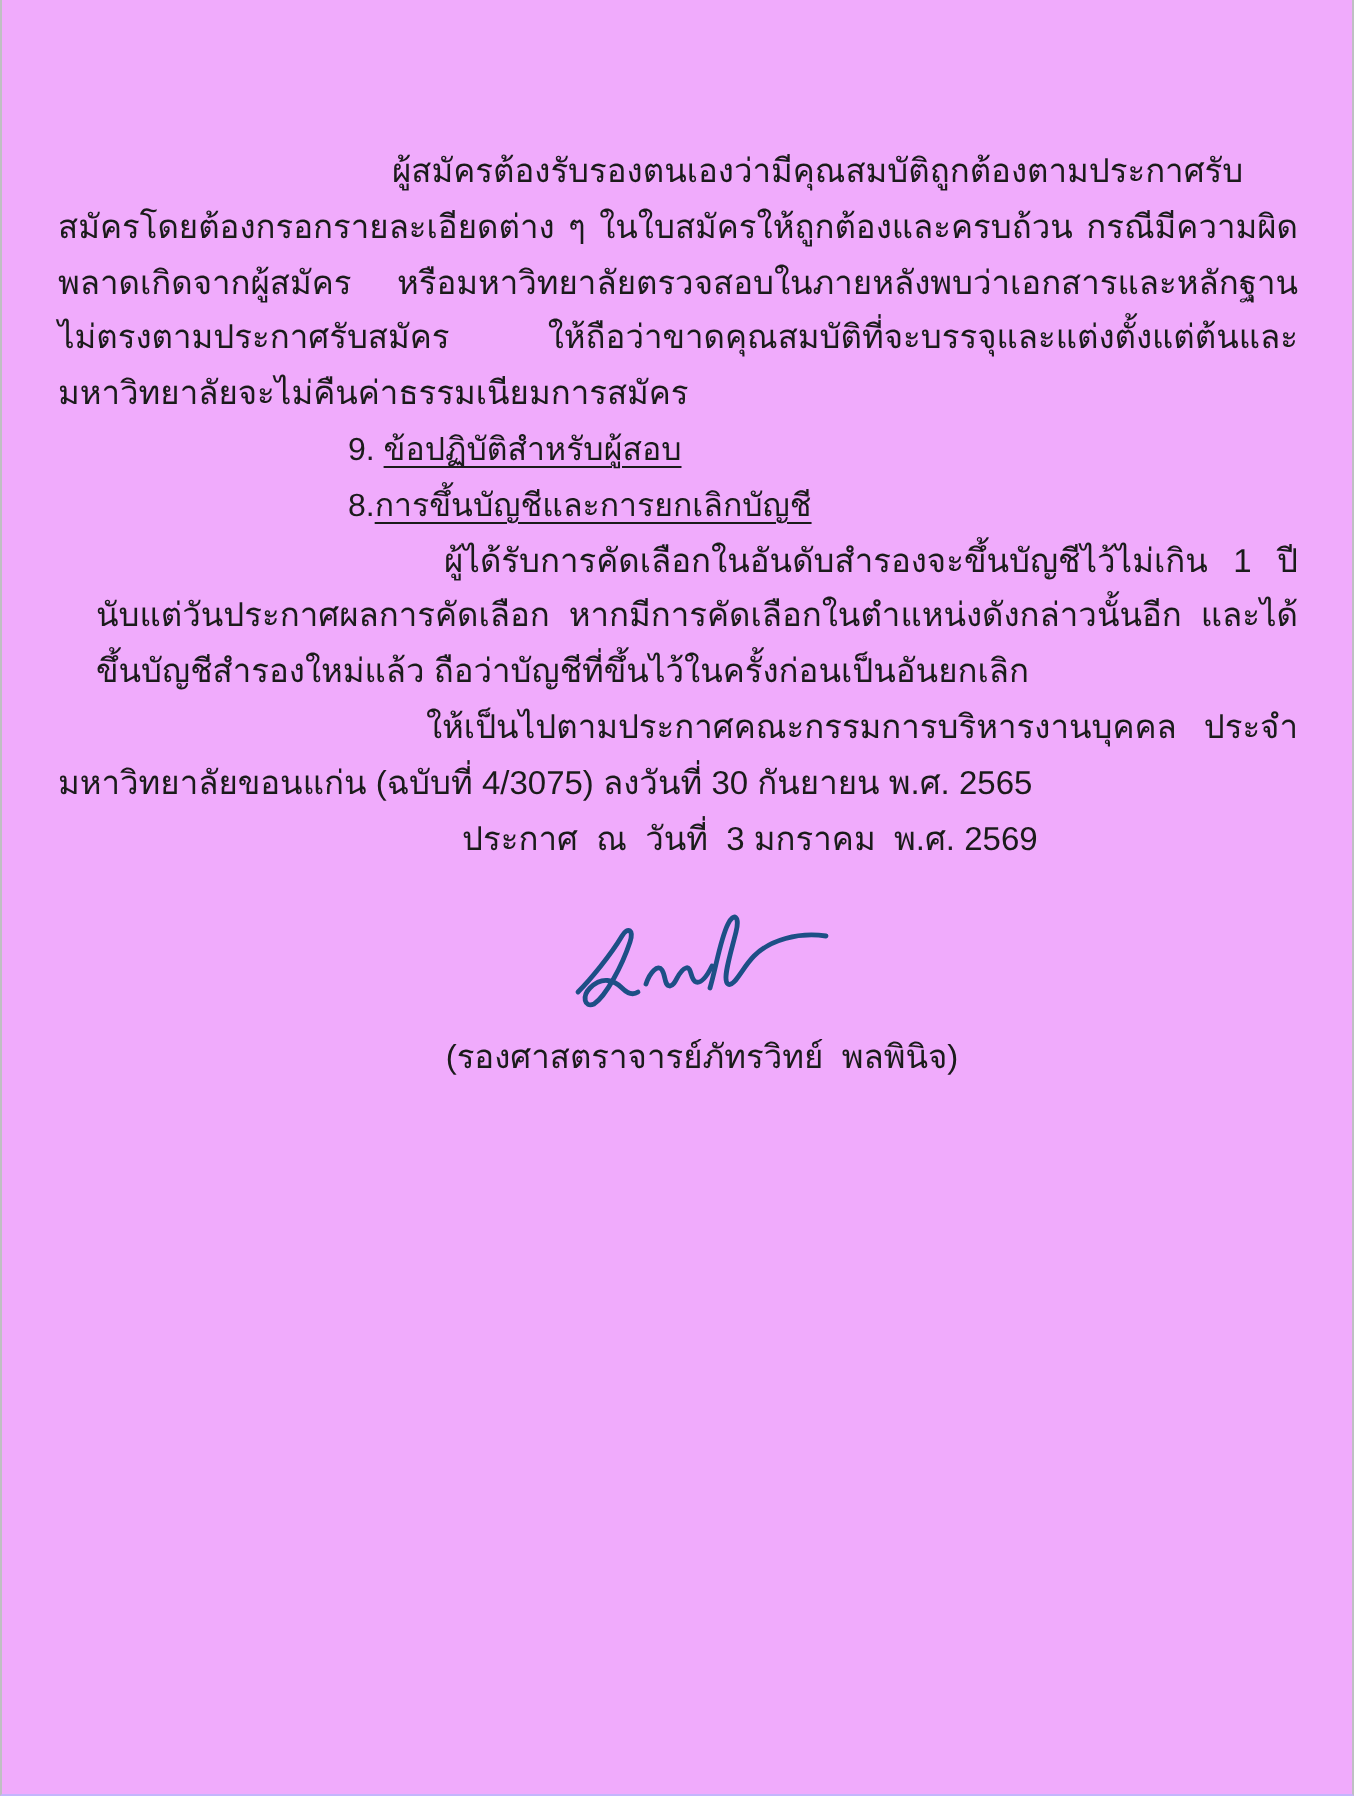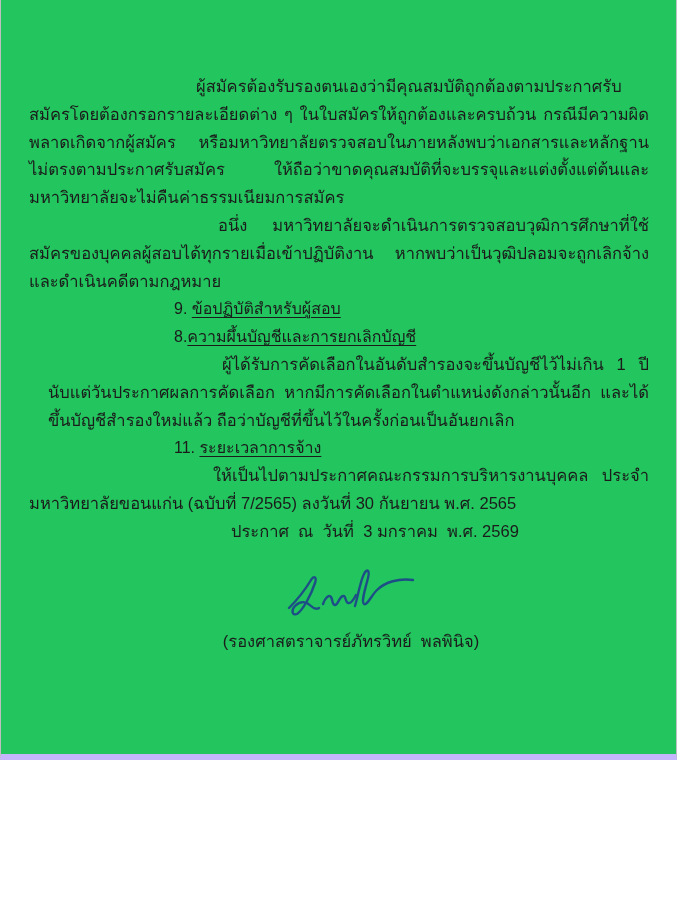--- a/index.html
+++ b/index.html
@@ -3,26 +3,26 @@
 <meta charset="utf-8">
 <style>
   html, body {
     margin: 0;
     padding: 0;
     background: #ffffff;
   }
   .page {
     position: relative;
     width: 677px;
-    height: 760px;
+    height: 898px;
     box-sizing: border-box;
-    background: #22c55e;
+    background: #f0abfc;
     border-left: 1px solid #bfbfc3;
     border-right: 1px solid #bfbfc3;
-    border-bottom: 6px solid #c4b5fd;
+    border-bottom: 1px solid #c4b5fd;
     font-family: "Liberation Sans", "DejaVu Sans", sans-serif;
     color: #1b1b1b;
     overflow: hidden;
   }
   .content {
     box-sizing: border-box;
     padding: 73px 27px 0 28px;
     font-size: 16.5px;
     line-height: 27.8px;
   }
@@ -67,33 +67,31 @@
   .sign-name { margin-top: 4px; }
 </style>
 </head>
 <body>
 
 <div class="page">
   <div class="content">
 
     <p class="para ind-a">ผู้สมัครต้องรับรองตนเองว่ามีคุณสมบัติถูกต้องตามประกาศรับสมัครโดยต้องกรอกรายละเอียดต่าง ๆ ในใบสมัครให้ถูกต้องและครบถ้วน กรณีมีความผิดพลาดเกิดจากผู้สมัคร หรือมหาวิทยาลัยตรวจสอบในภายหลังพบว่าเอกสารและหลักฐานไม่ตรงตามประกาศรับสมัคร ให้ถือว่าขาดคุณสมบัติที่จะบรรจุและแต่งตั้งแต่ต้นและมหาวิทยาลัยจะไม่คืนค่าธรรมเนียมการสมัคร</p>
 
-    <p class="para ind-b">อนึ่ง มหาวิทยาลัยจะดำเนินการตรวจสอบวุฒิการศึกษาที่ใช้สมัครของบุคคลผู้สอบได้ทุกรายเมื่อเข้าปฏิบัติงาน หากพบว่าเป็นวุฒิปลอมจะถูกเลิกจ้างและดำเนินคดีตามกฎหมาย</p>
 
     <h3 class="heading"><span>9. </span><span class="u">ข้อปฏิบัติสำหรับผู้สอบ</span></h3>
 
 
 
-    <h3 class="heading"><span>8.</span><span class="u">ความผึ้นบัญชีและการยกเลิกบัญชี</span></h3>
+    <h3 class="heading"><span>8.</span><span class="u">การขึ้นบัญชีและการยกเลิกบัญชี</span></h3>
 
     <p class="para ind-c">ผู้ได้รับการคัดเลือกในอันดับสำรองจะขึ้นบัญชีไว้ไม่เกิน 1 ปี นับแต่วันประกาศผลการคัดเลือก หากมีการคัดเลือกในตำแหน่งดังกล่าวนั้นอีก และได้ขึ้นบัญชีสำรองใหม่แล้ว ถือว่าบัญชีที่ขึ้นไว้ในครั้งก่อนเป็นอันยกเลิก</p>
 
-    <h3 class="heading"><span>11. </span><span class="u">ระยะเวลาการจ้าง</span></h3>
 
-    <p class="para ind-d">ให้เป็นไปตามประกาศคณะกรรมการบริหารงานบุคคล ประจำมหาวิทยาลัยขอนแก่น (ฉบับที่ 7/2565) ลงวันที่ 30 กันยายน พ.ศ. 2565</p>
+    <p class="para ind-d">ให้เป็นไปตามประกาศคณะกรรมการบริหารงานบุคคล ประจำมหาวิทยาลัยขอนแก่น (ฉบับที่ 4/3075) ลงวันที่ 30 กันยายน พ.ศ. 2565</p>
 
 
 
     <p class="para date-line">ประกาศ  ณ  วันที่  3 มกราคม  พ.ศ. 2569</p>
 
     <div class="sign-block">
       <svg class="sign-scrawl" width="145" height="62" viewBox="0 0 145 62" fill="none" xmlns="http://www.w3.org/2000/svg">
         <path d="M14 46 C20 40 30 28 36 18 C39 13 42 15 40 21 C36 33 28 48 22 52 C17 54 16 48 20 44 C26 38 32 40 36 44 C38 46 41 48 44 46" stroke="#1d4f86" stroke-width="2.4" stroke-linecap="round" stroke-linejoin="round"></path>
         <path d="M48 42 C50 36 54 32 56 35 C58 38 57 43 60 43 C63 43 64 35 68 34 C71 33 70 40 73 41 C76 42 79 37 81 33" stroke="#1d4f86" stroke-width="2.4" stroke-linecap="round" stroke-linejoin="round"></path>
         <path d="M80 44 C83 34 85 20 89 12 C92 6 95 8 93 16 C90 28 86 40 89 42 C92 44 96 34 102 28 C110 20 124 16 138 18" stroke="#1d4f86" stroke-width="2.4" stroke-linecap="round" stroke-linejoin="round"></path>

